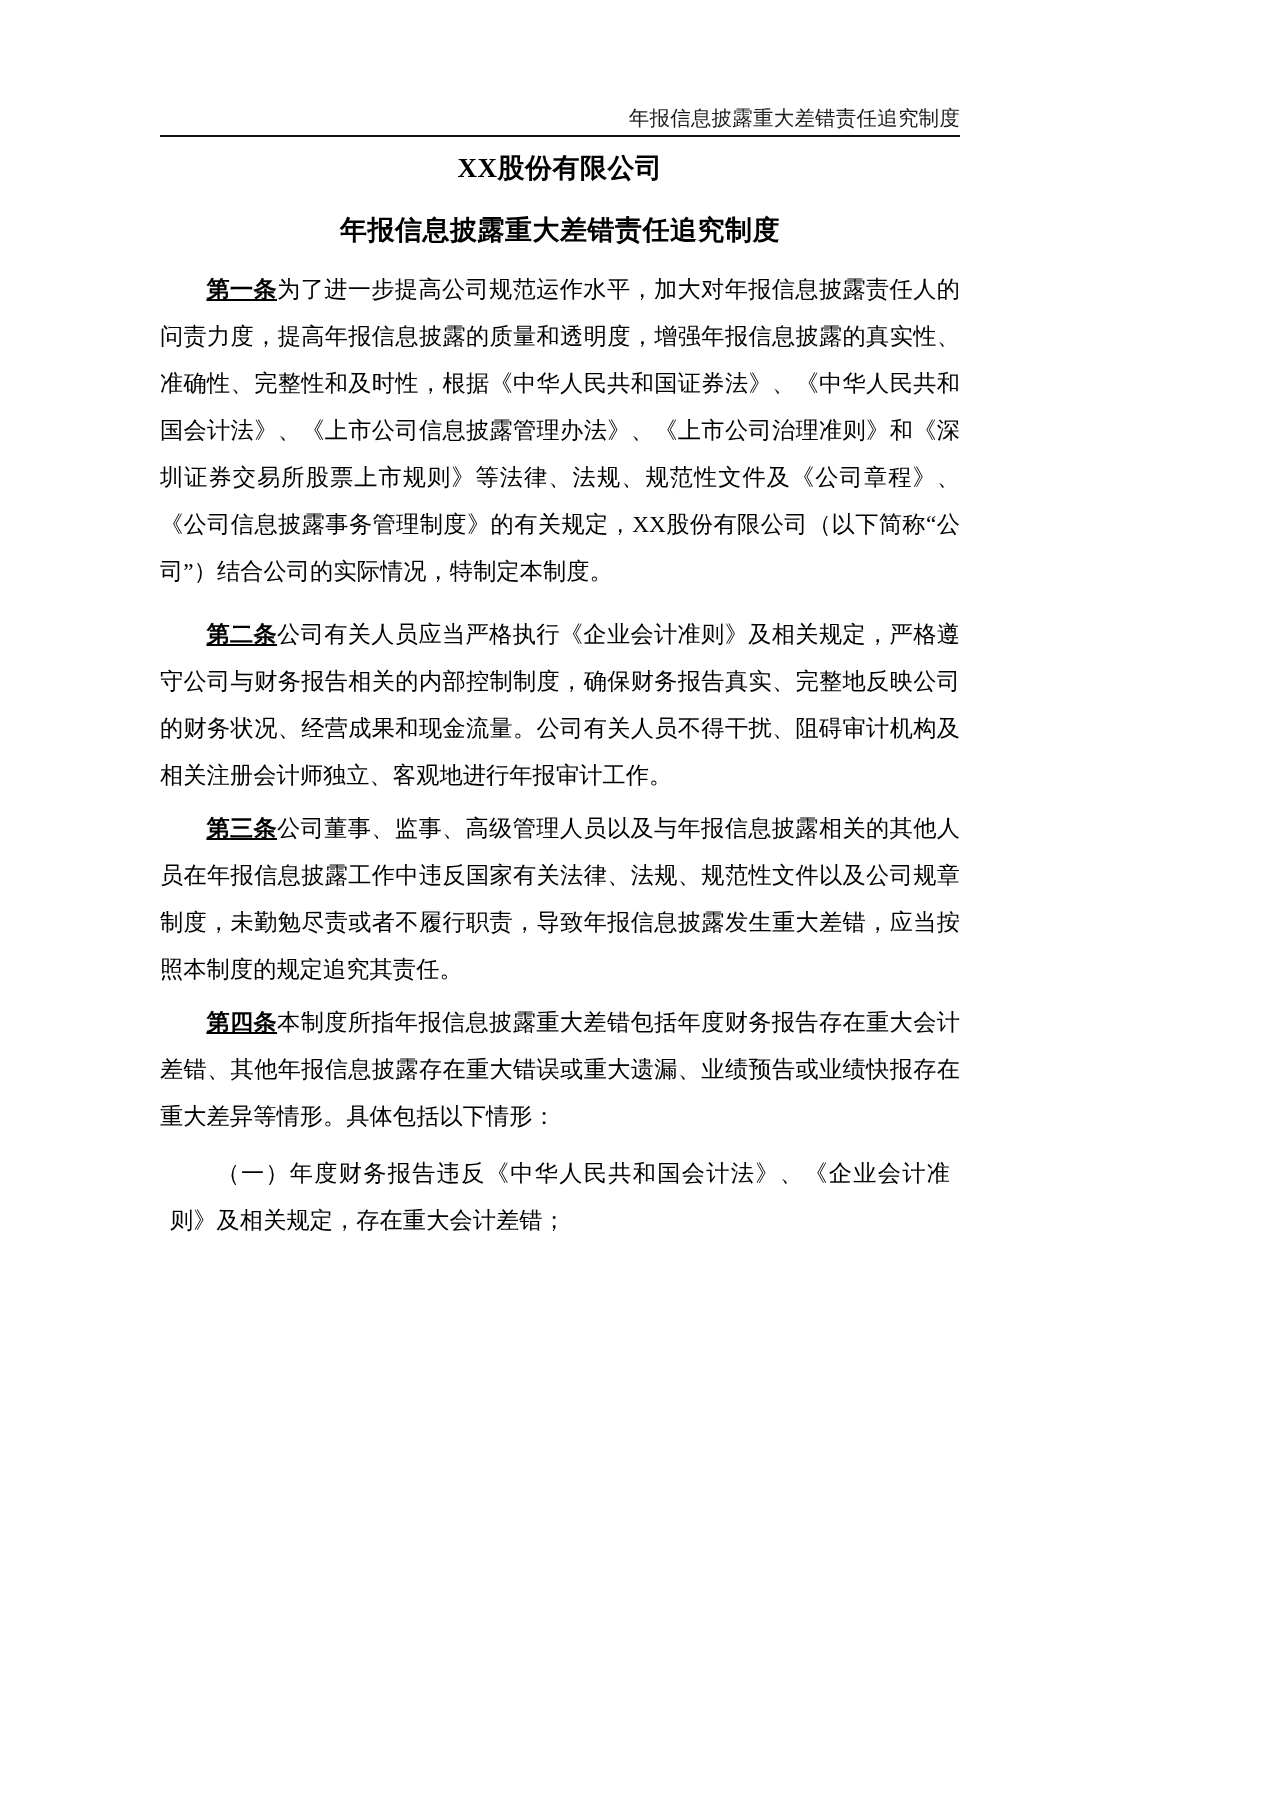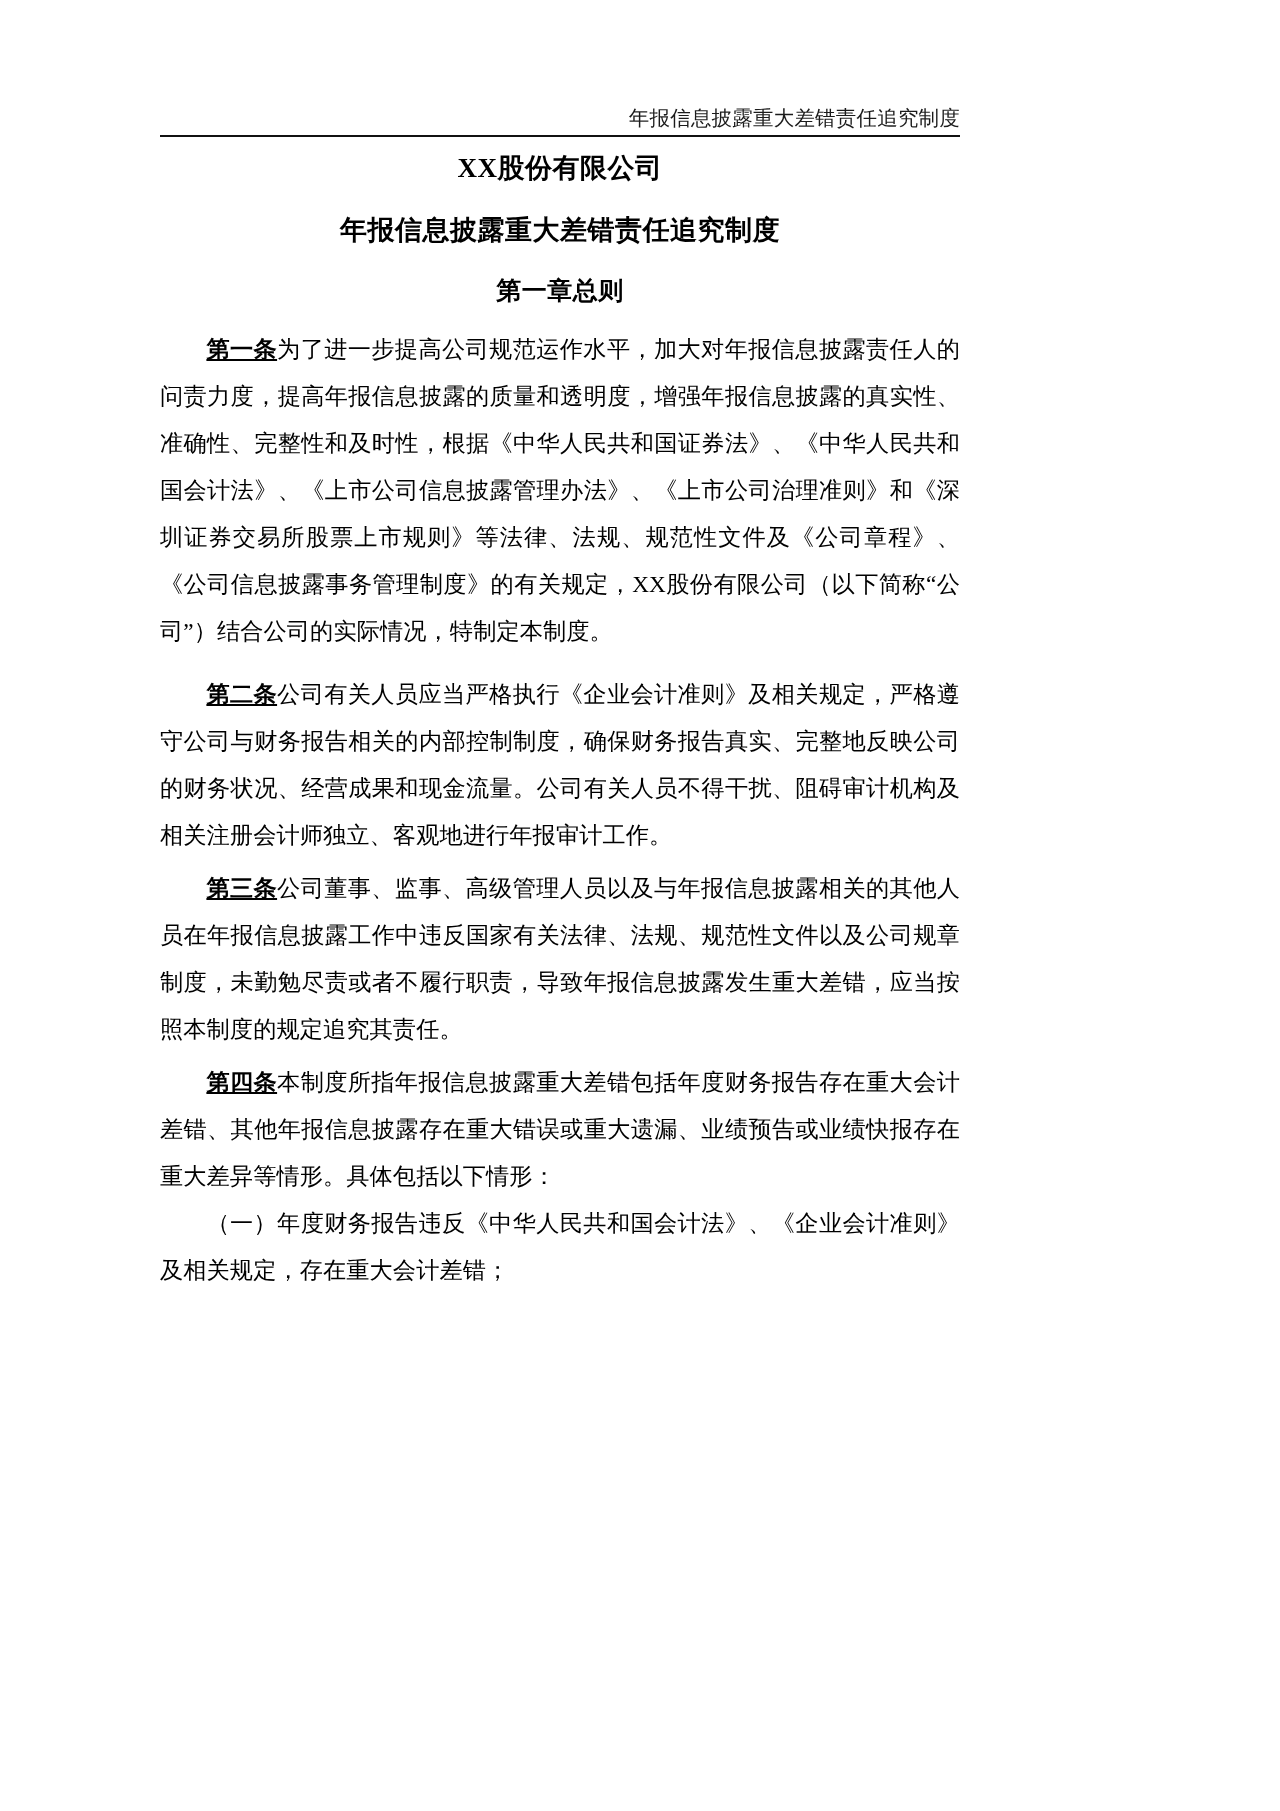--- a/index.html
+++ b/index.html
@@ -89,41 +89,40 @@
   .para .art-label {
     font-weight: bold;
     text-decoration: underline;
   }
   .subitem {
     font-size: 23.2px;
     line-height: 47px;
     text-align: justify;
     text-justify: inter-ideograph;
     text-indent: 2em;
-    margin: 0;
+    margin: 10px;
     letter-spacing: 0.1px;
   }
 </style>
 </head>
 <body>
 
 <div class="page">
 
   <div class="header-zone">
     <div class="header-text">年报信息披露重大差错责任追究制度</div>
     <hr class="header-rule">
   </div>
 
   <div class="body-col">
 
     <div class="doc-title">XX股份有限公司</div>
 
     <div class="doc-subtitle">年报信息披露重大差错责任追究制度</div>
 
-    <div class="chapter-heading">第一章总则</div>
 
     <p class="para"><span class="art-label">第一条</span><span>为了进一步提高公司规范运作水平，加大对年报信息披露责任人的问责力度，提高年报信息披露的质量和透明度，增强年报信息披露的真实性、准确性、完整性和及时性，根据《中华人民共和国证券法》、《中华人民共和国会计法》、《上市公司信息披露管理办法》、《上市公司治理准则》和《深圳证券交易所股票上市规则》等法律、法规、规范性文件及《公司章程》、《公司信息披露事务管理制度》的有关规定，XX股份有限公司（以下简称“公司”）结合公司的实际情况，特制定本制度。</span></p>
 
     <p class="para"><span class="art-label">第二条</span><span>公司有关人员应当严格执行《企业会计准则》及相关规定，严格遵守公司与财务报告相关的内部控制制度，确保财务报告真实、完整地反映公司的财务状况、经营成果和现金流量。公司有关人员不得干扰、阻碍审计机构及相关注册会计师独立、客观地进行年报审计工作。</span></p>
 
     <p class="para tight"><span class="art-label">第三条</span><span>公司董事、监事、高级管理人员以及与年报信息披露相关的其他人员在年报信息披露工作中违反国家有关法律、法规、规范性文件以及公司规章制度，未勤勉尽责或者不履行职责，导致年报信息披露发生重大差错，应当按照本制度的规定追究其责任。</span></p>
 
     <p class="para tight"><span class="art-label">第四条</span><span>本制度所指年报信息披露重大差错包括年度财务报告存在重大会计差错、其他年报信息披露存在重大错误或重大遗漏、业绩预告或业绩快报存在重大差异等情形。具体包括以下情形：</span></p>
 
     <p class="subitem">（一）年度财务报告违反《中华人民共和国会计法》、《企业会计准则》及相关规定，存在重大会计差错；</p>

